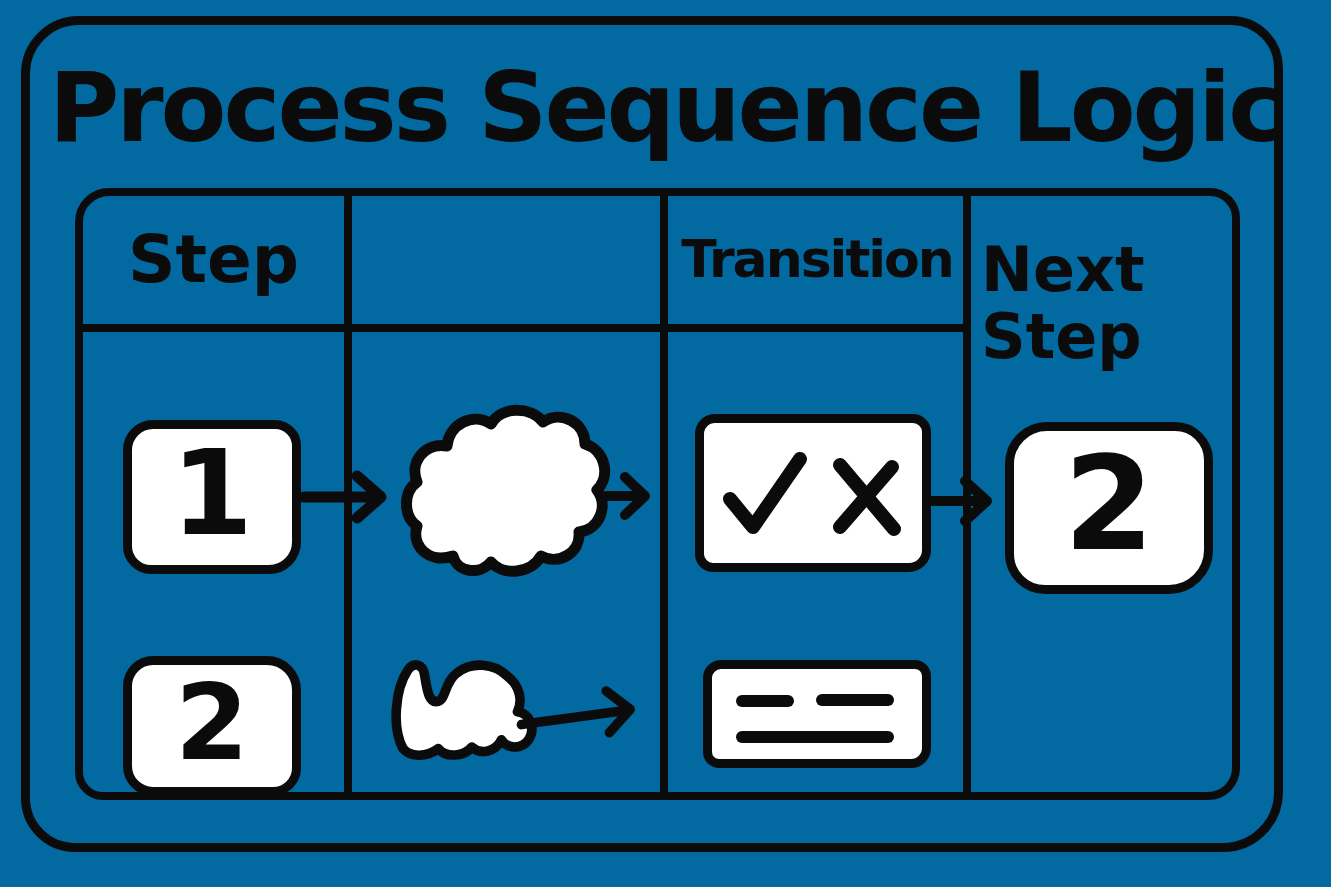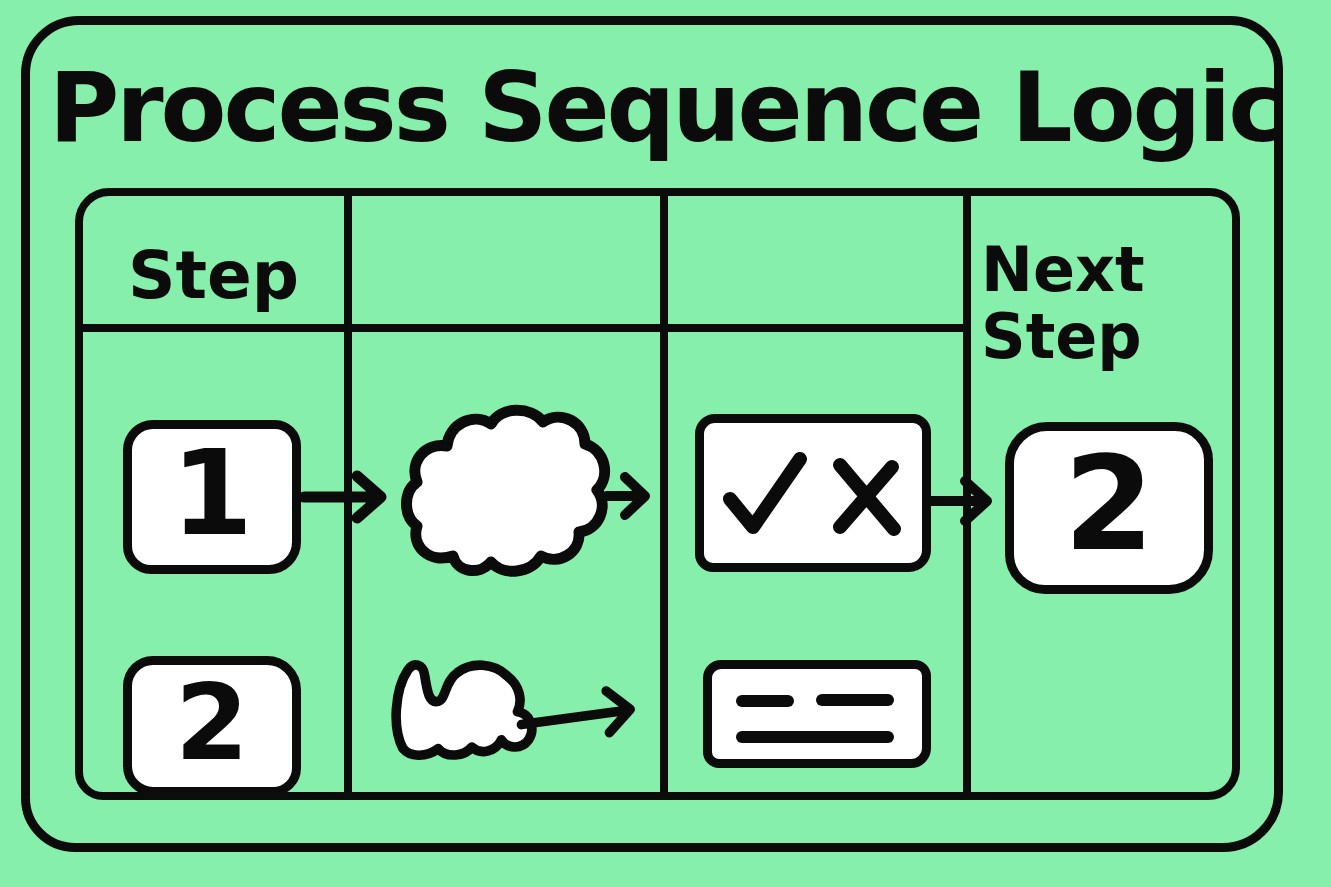--- a/index.html
+++ b/index.html
@@ -4,21 +4,21 @@
 <style>
   html, body {
     margin: 0;
     padding: 0;
     background: #ffffff;
   }
   .canvas {
     position: relative;
     width: 1331px;
     height: 887px;
-    background: #86efac;
+    background: #0369a1;
     overflow: hidden;
     font-family: "DejaVu Sans", "Liberation Sans", sans-serif;
     color: #0b0b0b;
   }
   
   .outer-frame {
     position: absolute;
     left: 21px; top: 16px;
     width: 1262px; height: 836px;
     border: 9px solid #0b0b0b;
@@ -55,21 +55,21 @@
   .divider-2 { left: 577px; }
   .divider-3 { left: 880px; }
   .header-underline {
     position: absolute;
     left: 0; top: 128px;
     width: 888px; height: 8px;
     background: #0b0b0b;
   }
   .header-cell {
     position: absolute;
-    top: 24px; height: 110px;
+    top: 8px; height: 110px;
     display: flex;
     align-items: center;
     justify-content: center;
     font-weight: bold;
     color: #0b0b0b;
   }
   .hdr-step        { left: 0px;   width: 261px; font-size: 66px; }
   .hdr-action      { left: 269px; width: 308px; font-size: 66px; }
   .hdr-transition  { left: 588px; width: 292px; font-size: 52px; letter-spacing: -2px; }
   .hdr-next-step   {
@@ -141,20 +141,21 @@
   <div class="page-title">Process Sequence Logic</div>
 
   <div class="process-table">
 
     <div class="col-divider divider-1"></div>
     <div class="col-divider divider-2"></div>
     <div class="col-divider divider-3"></div>
     <div class="header-underline"></div>
 
     <div class="header-cell hdr-step">Step</div>
+    <div class="header-cell hdr-transition">Transition</div>
     <div class="header-cell hdr-next-step">Next Step</div>
 
     <div class="cell-box step1-box">
       <span class="num-glyph">1</span>
     </div>
 
     <svg class="flow-svg" style="left:216px; top:268px;" width="104" height="64" viewBox="0 0 104 64">
       <path d="M5 33 H80 M58 12 L82 33 L58 54" fill="none" stroke="#0b0b0b" stroke-width="11" stroke-linecap="round" stroke-linejoin="round"></path>
     </svg>
 

